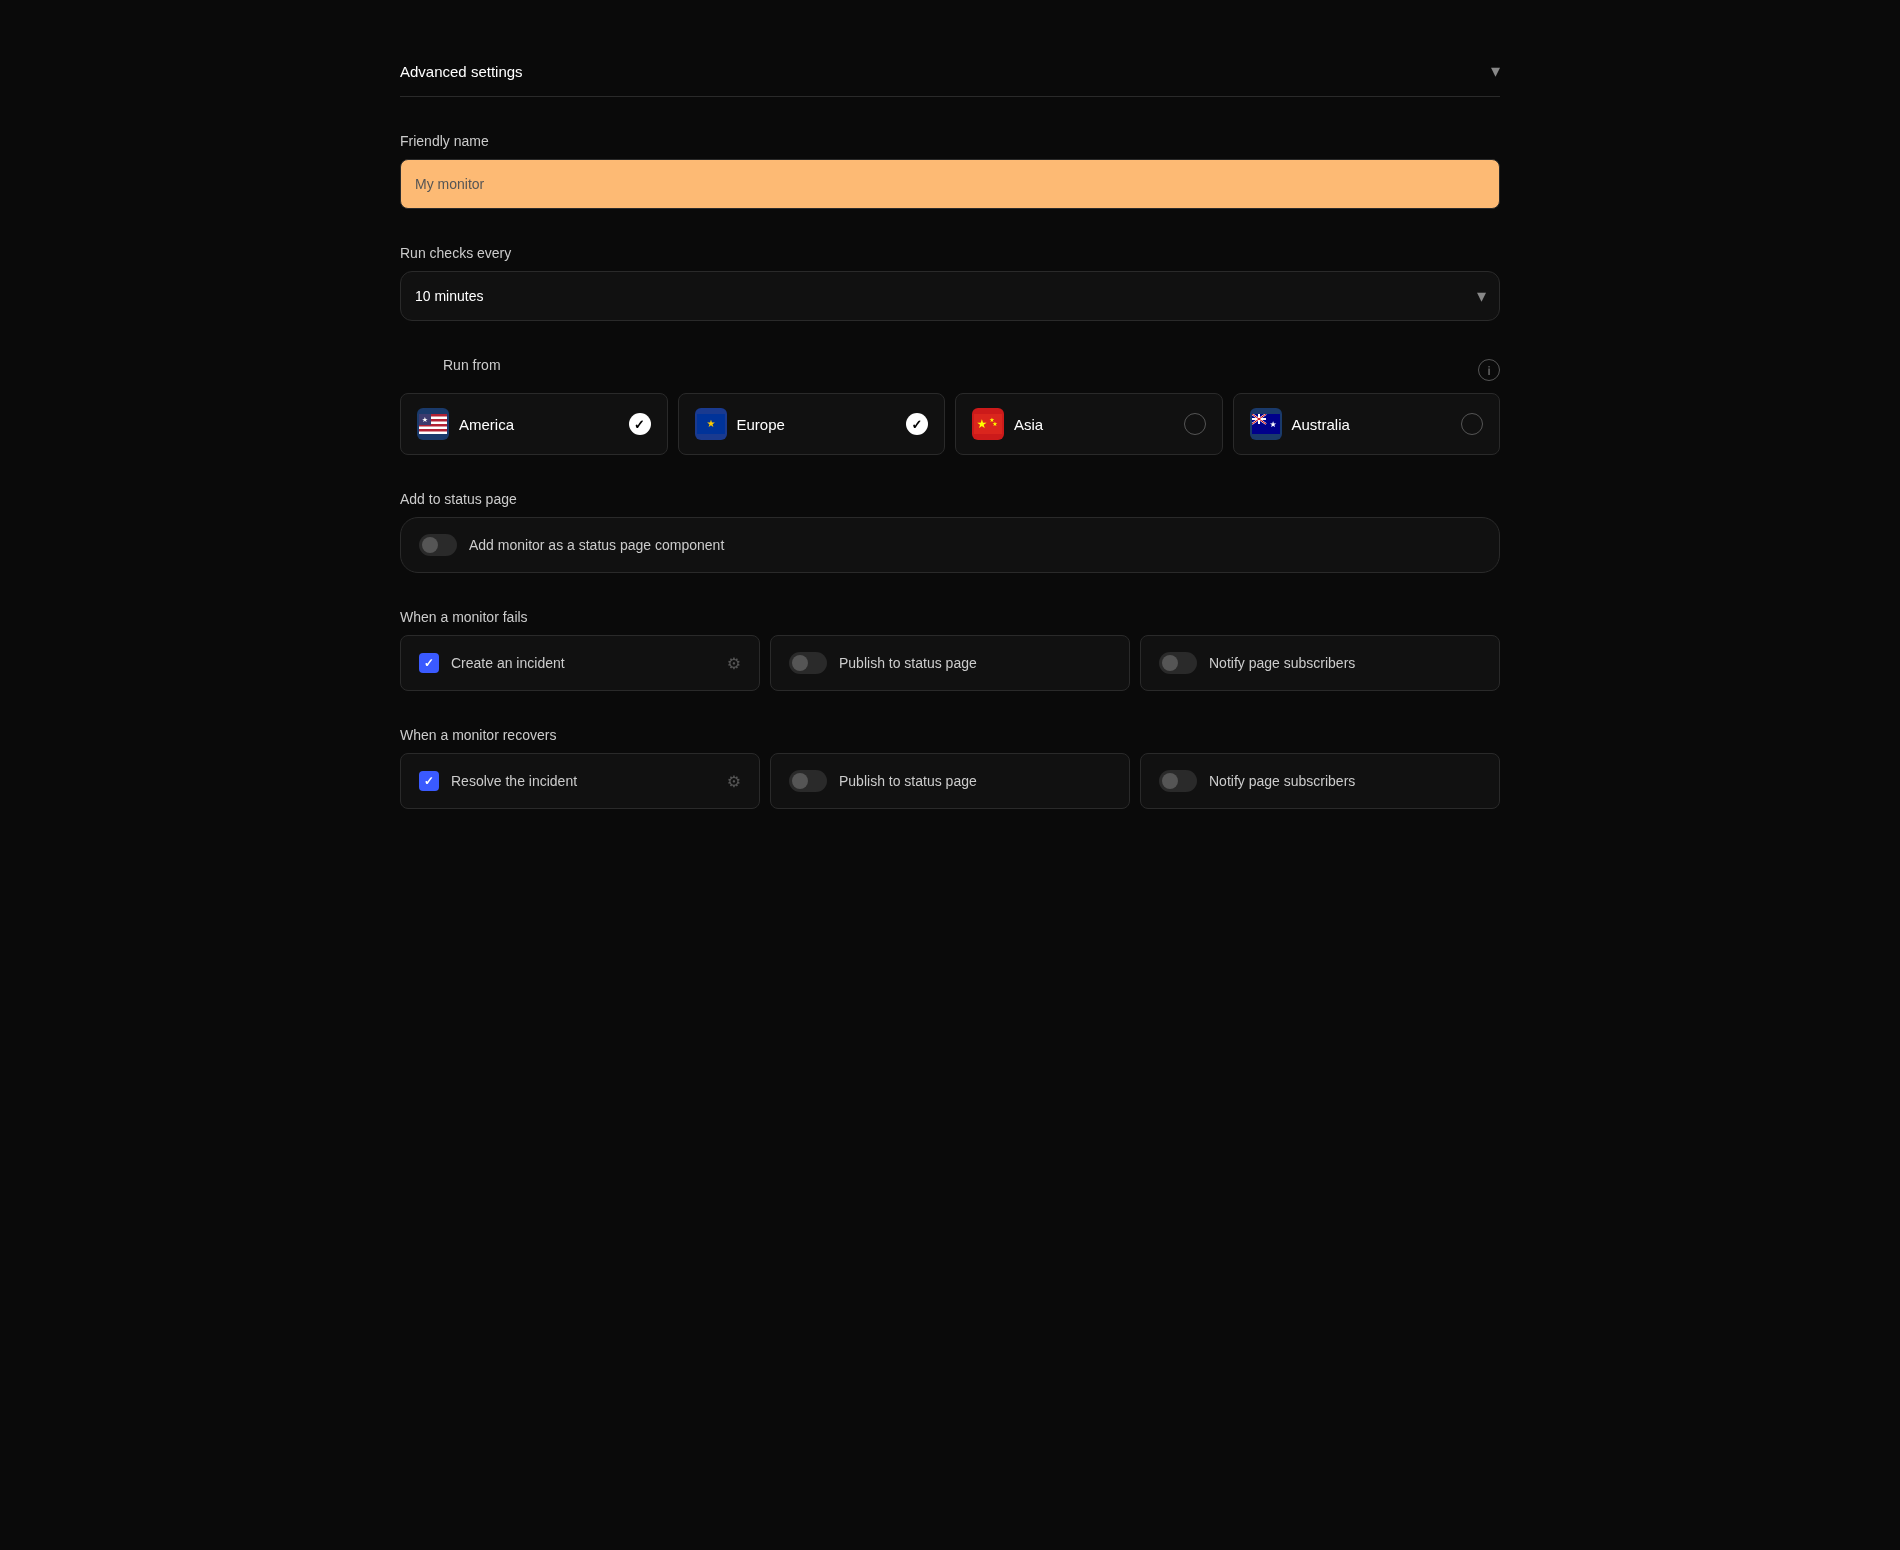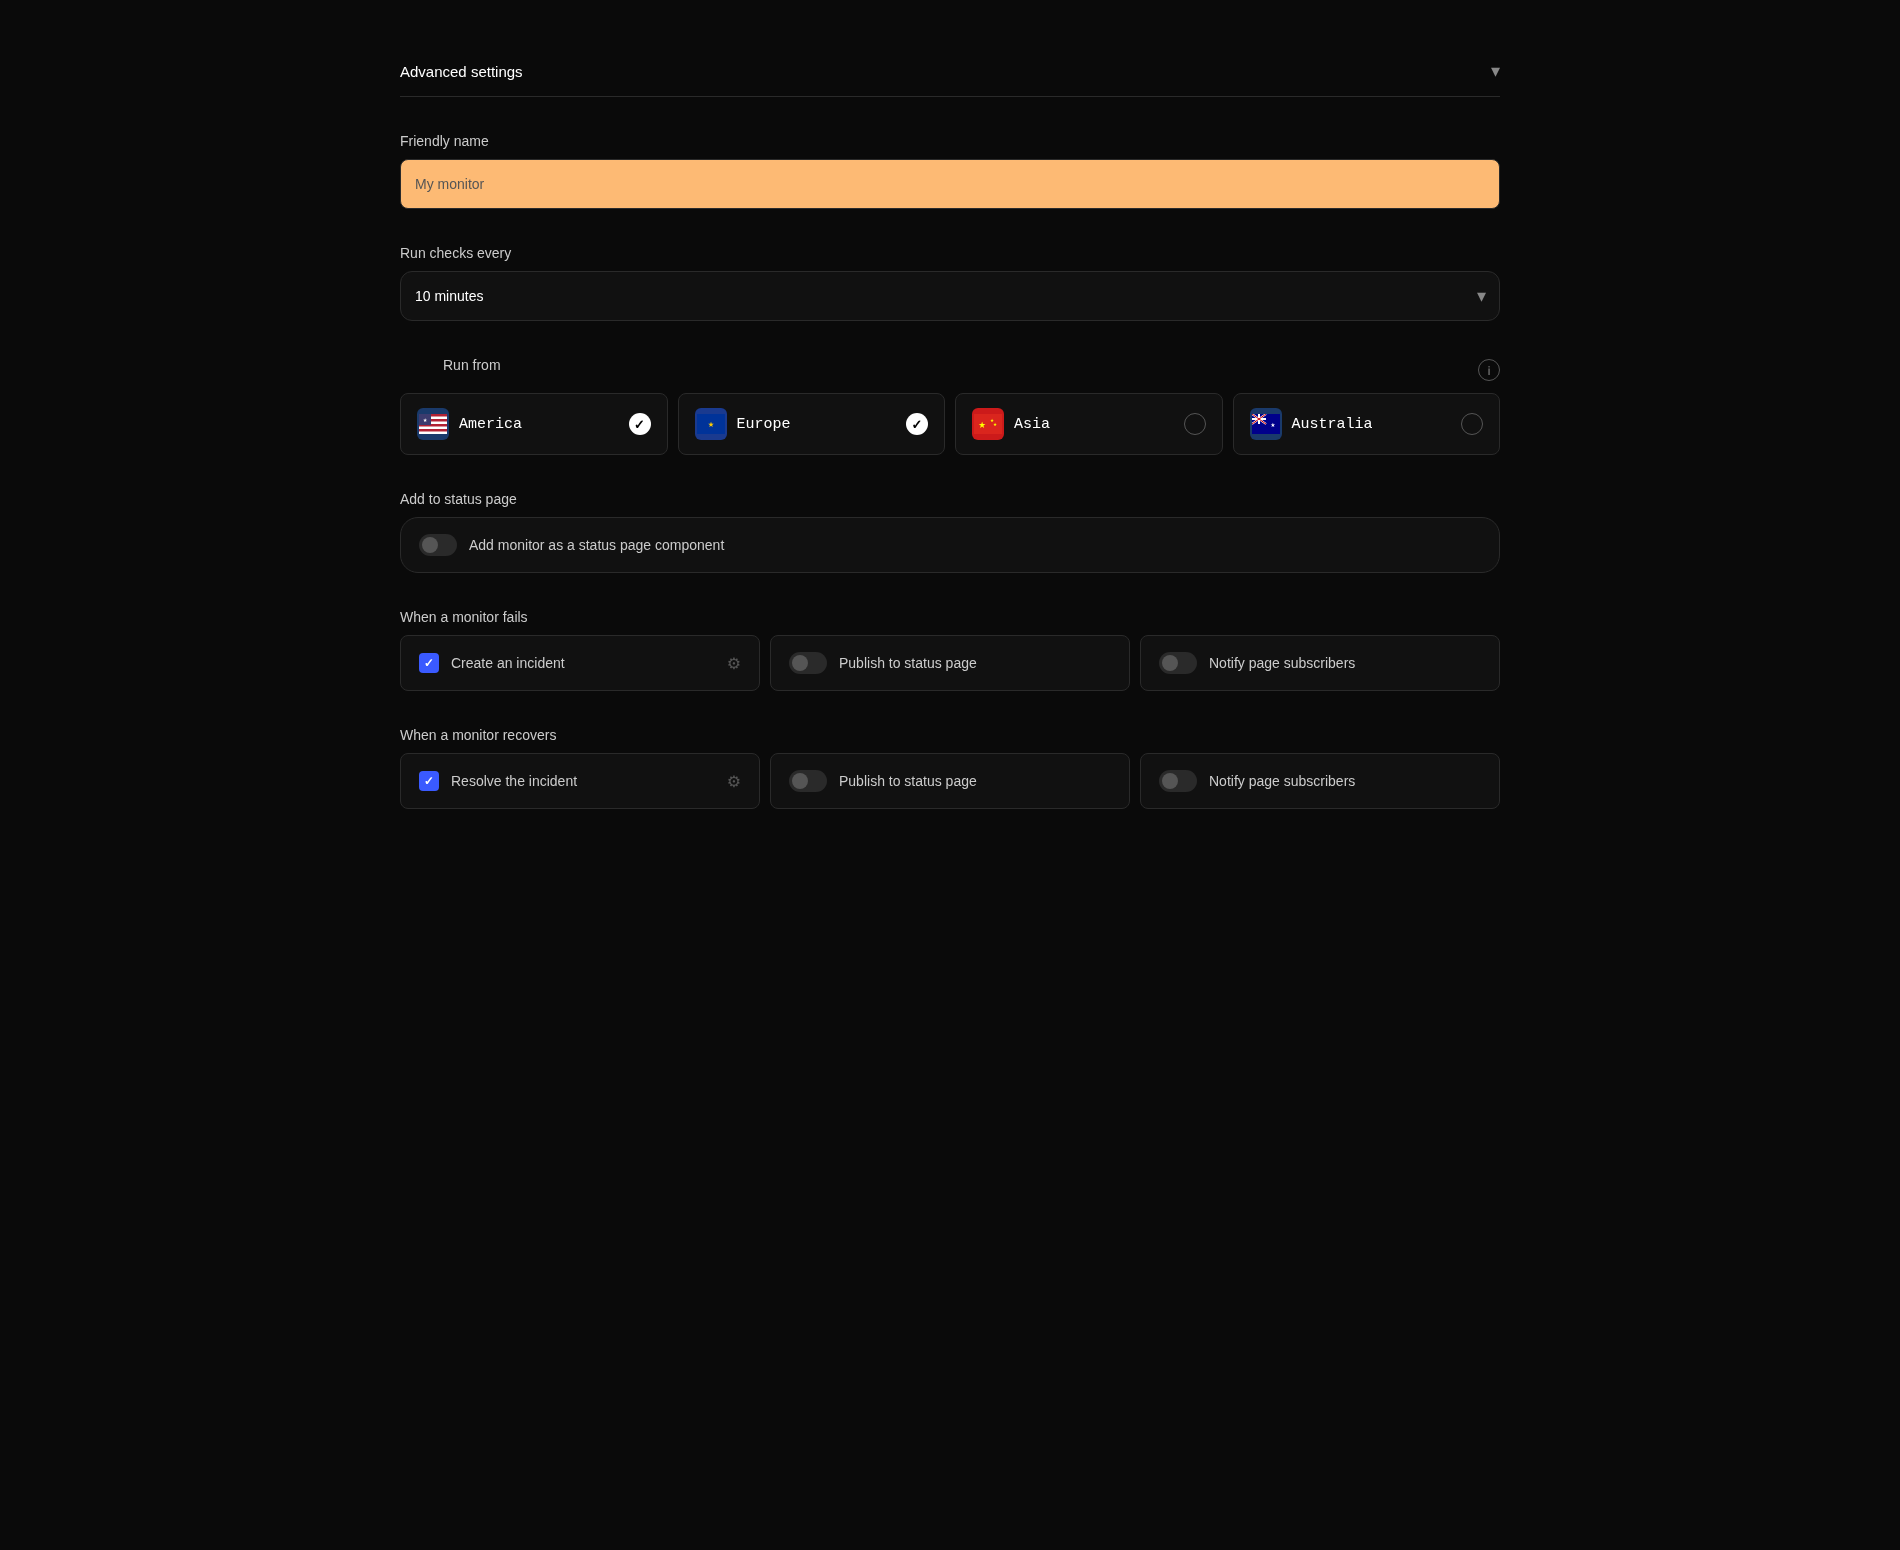--- a/index.html
+++ b/index.html
@@ -121,21 +121,20 @@
       padding: 14px 16px;
       display: flex;
       align-items: center;
       justify-content: space-between;
       cursor: pointer;
     }
     .region-left {
       display: flex;
       align-items: center;
       gap: 10px;
-      font-family: Liberation Mono, monospace;
     }
     .flag-icon {
       width: 32px;
       height: 32px;
       border-radius: 6px;
       display: flex;
       align-items: center;
       justify-content: center;
       font-size: 18px;
       overflow: hidden;

